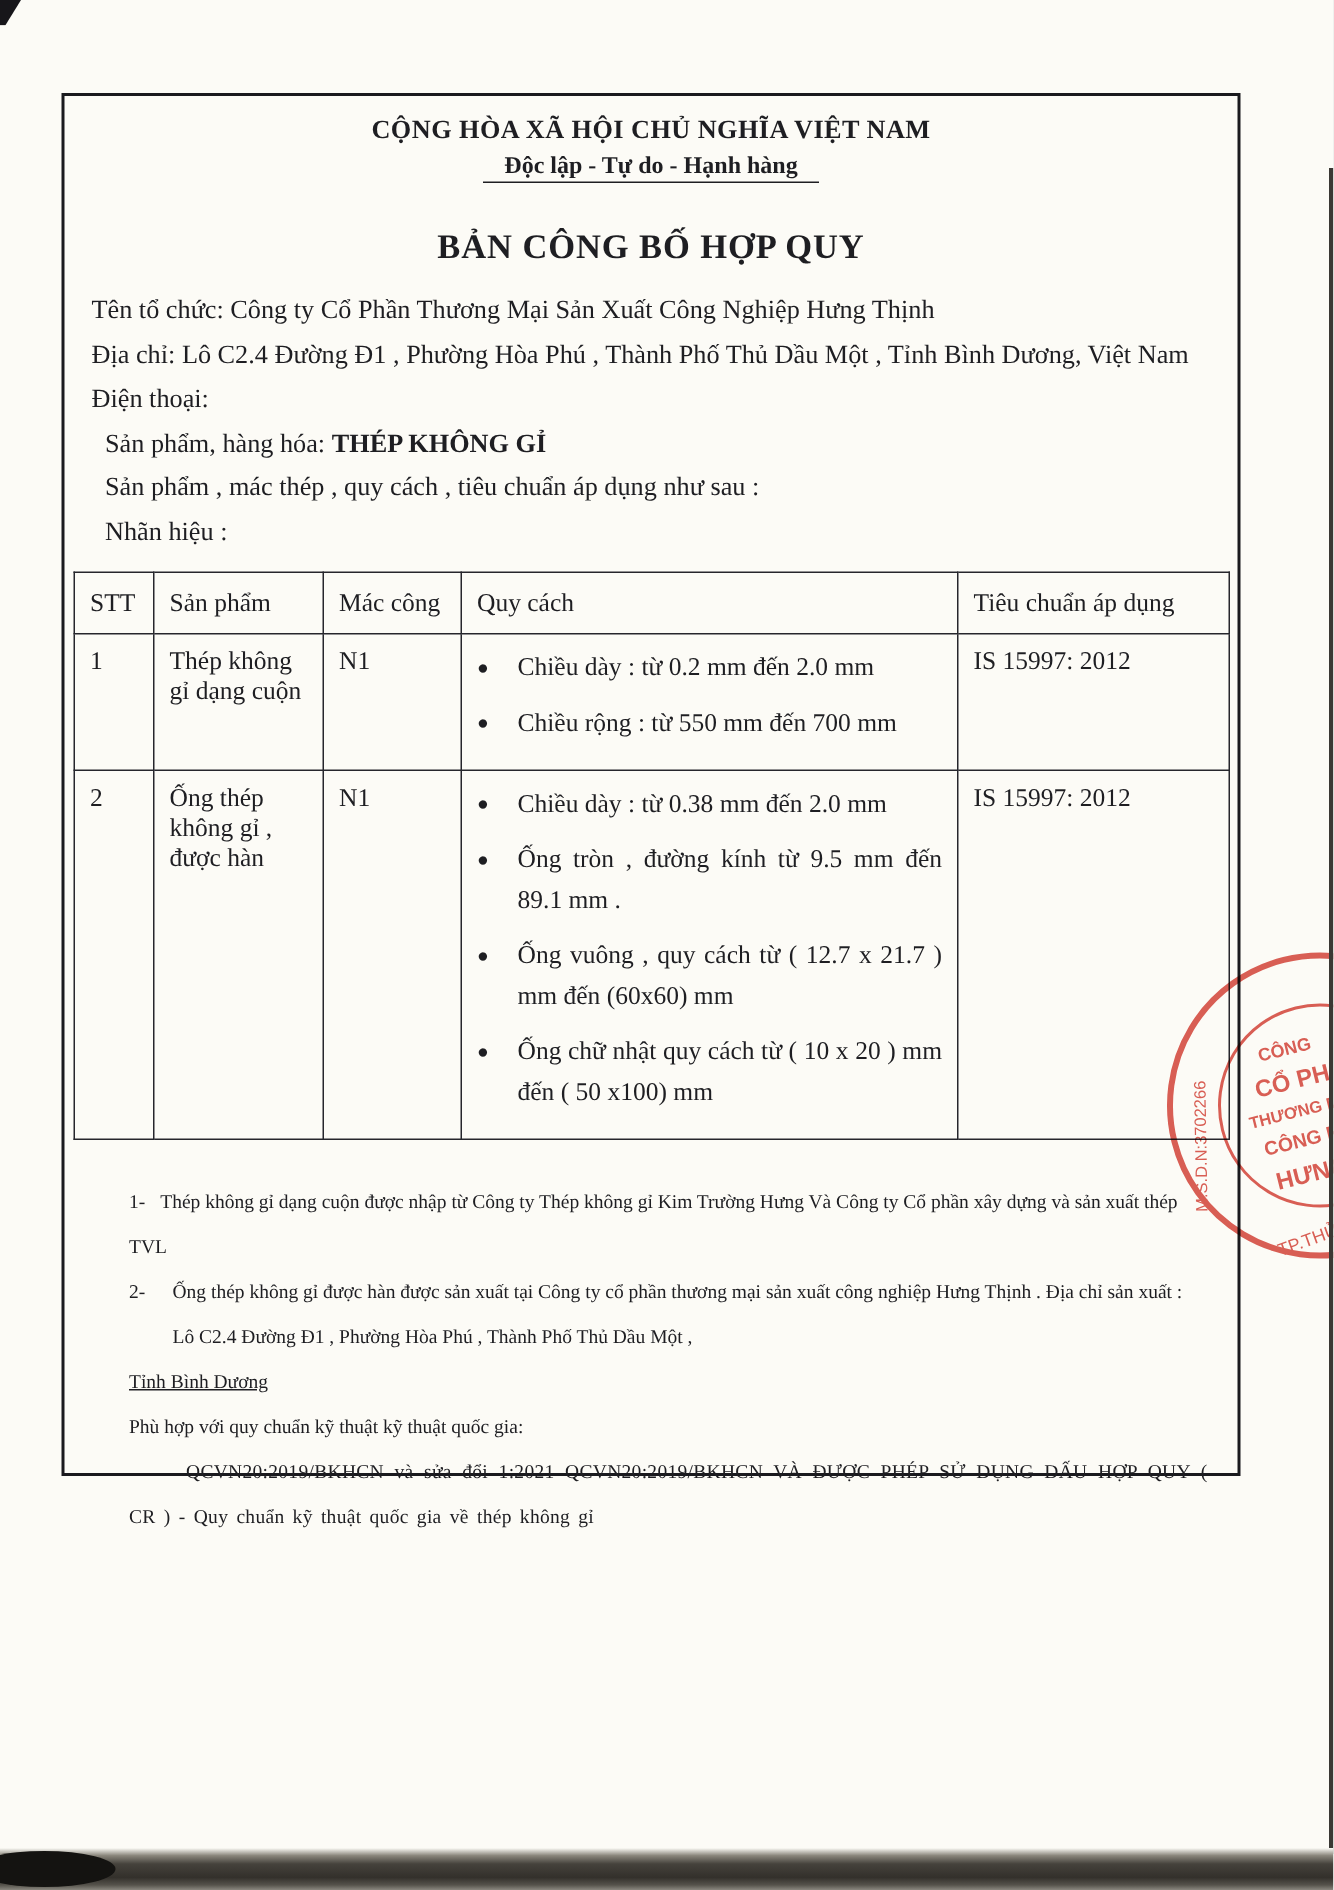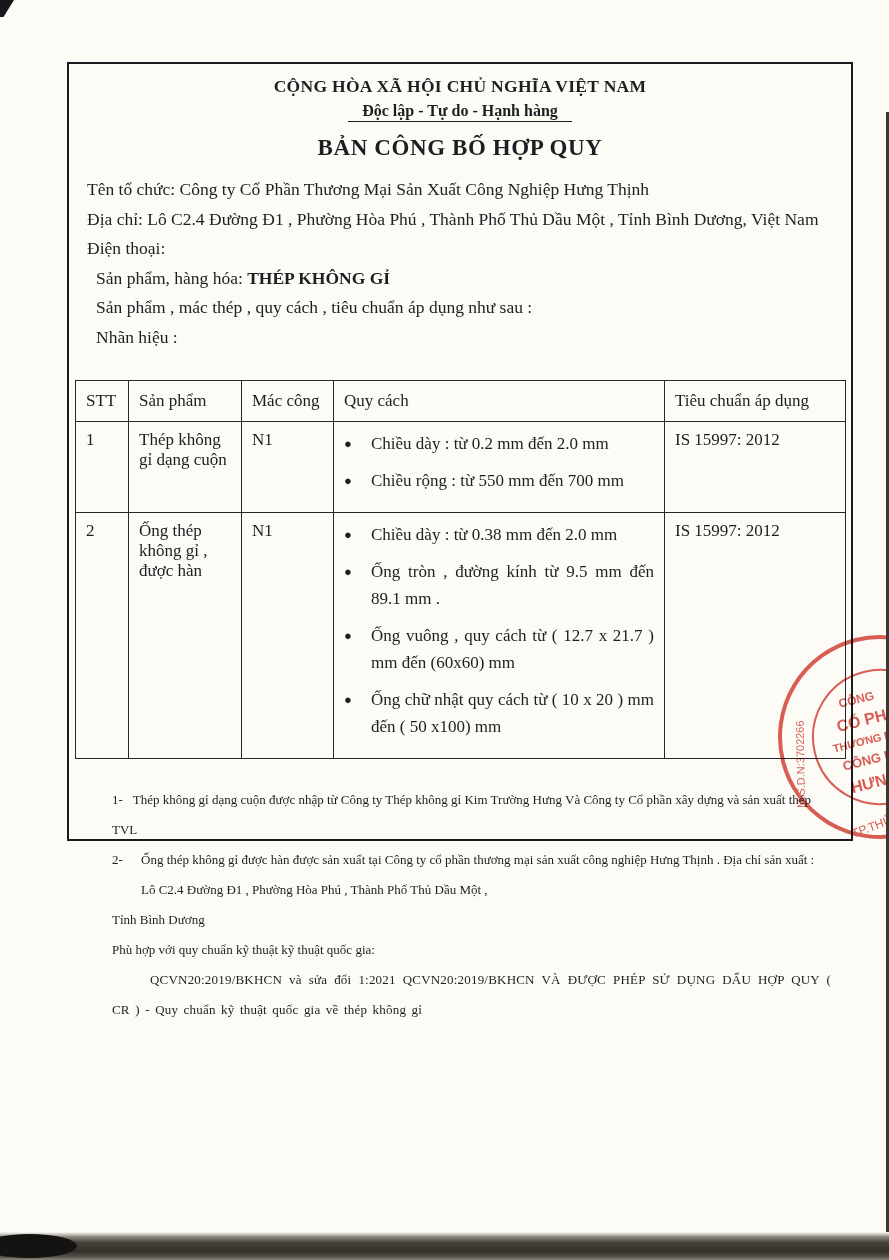--- a/index.html
+++ b/index.html
@@ -12,58 +12,58 @@
   .corner-mark { position:absolute; top:0; left:0; width:14px; height:17px;
     background:#17161a; clip-path:polygon(0 0,100% 0,25% 100%,0 100%); }
   .scan-right { position:absolute; top:112px; right:0; width:3px; bottom:24px; background:#3a3834; }
   .scan-bottom { position:absolute; left:0; right:0; bottom:0; height:28px;
     background:linear-gradient(180deg,#fcfbf6 0%,#8a867c 18%,#45423c 38%,#33302b 70%,#55524b 88%,#8a877f 100%); }
   .scan-blob { position:absolute; left:-18px; bottom:2px; width:95px; height:24px;
     background:#141311; border-radius:50%; }
 
   
   .frame {
-    position:absolute; left:67px; top:62px; width:786px; height:779px;
+    position:absolute; left:41px; top:62px; width:786px; height:922px;
     border:2px solid #1a1a1e; box-sizing:border-box; padding:12px 6px 0 6px;
   }
 
   .national-title { text-align:center; font-weight:bold; font-size:17.5px; letter-spacing:.3px; }
   .motto { text-align:center; margin-top:5px; }
   .motto span { font-weight:bold; font-size:16px; border-bottom:1.6px solid #1e1e22; padding:0 14px 2px 14px; }
 
-  .doc-title { text-align:center; font-weight:bold; font-size:23px; letter-spacing:.6px; margin-top:15px; }
+  .doc-title { text-align:center; font-weight:bold; font-size:23px; letter-spacing:.6px; margin-top:32px; }
   .doc-number { text-align:center; font-size:17.5px; margin-top:15px; }
 
   .body-text { margin:14px 10px 0 12px; }
   .body-text p { margin:0; font-size:17.5px; line-height:29.5px; }
   .body-text p.indent { padding-left:9px; }
   .product-strong { font-weight:bold; }
 
-  table.spec { width:100%; border-collapse:collapse; margin-top:28px; font-size:17px; table-layout:fixed; }
+  table.spec { width:100%; border-collapse:collapse; margin-top:12px; font-size:17px; table-layout:fixed; }
   table.spec th, table.spec td {
     border:1.7px solid #26262c; padding:8px 10px; vertical-align:top;
     font-weight:normal; text-align:left; box-sizing:border-box;
   }
   table.spec th { height:41px; vertical-align:middle; padding-top:4px; padding-bottom:4px; }
   .col-stt { width:53px; }  .col-sp { width:113px; } .col-mac { width:92px; }
   .col-quy { width:331px; } .col-tc { width:181px; }
   td.c-stt, th.h-stt { text-align:center; }
   td.c-mac { text-align:center; }
   td.c-sp { text-align:justify; }
   td.c-quy { padding-left:18px; padding-top:12px; }
   .qitem { display:flex; margin-bottom:10px; }
   .qdot { flex:none; width:27px; font-size:13px; line-height:27px; }
   .qtext { text-align:justify; line-height:27px; }
 
   .notes { margin:26px 14px 0 37px; font-size:13px; line-height:30px; }
   .notes p { margin:0; }
   .note-hang { padding-left:29px; text-indent:-29px; }
   .note-marker { display:inline-block; width:29px; text-indent:0; }
   .note-flat .note-marker { width:auto; padding-right:10px; }
-  .closing-province { margin-top:2px; }
+  .closing-province { margin-top:2px;text-decoration:underline; }
   .closing-intro { margin-top:2px; }
   .closing-final { margin:2px 0 0 -37px; text-align:justify; text-indent:38px;
     letter-spacing:.2px; word-spacing:2px; }
 
   
   .stamp { position:absolute; top:627px; left:770px; width:220px; height:220px;
     opacity:.8; mix-blend-mode:multiply; transform:rotate(-14deg); }
   .stamp text { font-family:"Liberation Sans", sans-serif; }
 </style>
 </head>

